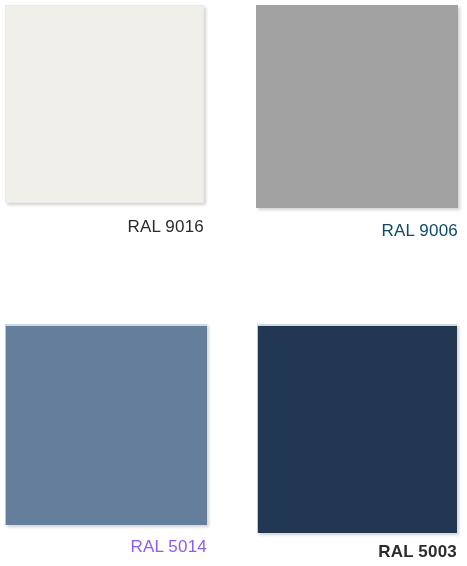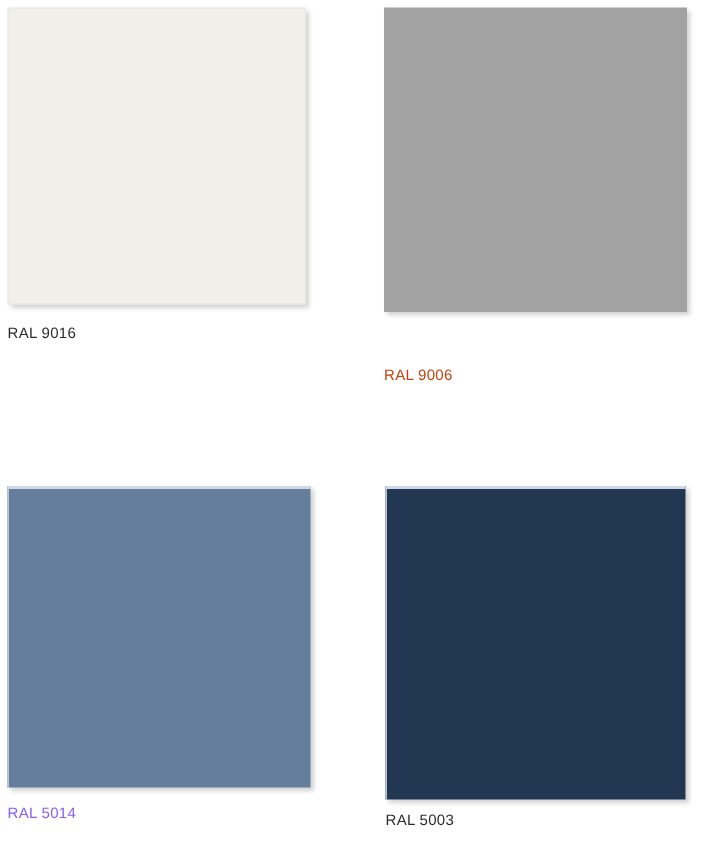--- a/index.html
+++ b/index.html
@@ -48,56 +48,56 @@
   }
 
   
   .swatch-chip.hairline {
     border: 1px solid #eceae4;
   }
 
   .swatch-label {
     position: absolute;
     width: 100%;
-    text-align: left;
-    font-size: 10px;
+    text-align: right;
+    font-size: 17px;
     letter-spacing: 0.2px;
     color: #2b2b2b;
     white-space: nowrap;
   }
 
   
   .cell-tl { left: 5px;   top: 5px;   width: 199px; }
   .cell-tr { left: 256px; top: 5px;   width: 202px; }
   .cell-bl { left: 5px;   top: 324px; width: 202px; }
   .cell-br { left: 257px; top: 324px; width: 200px; }
 
   .cell-tl .swatch-chip { width: 199px; height: 198px; }
   .cell-tr .swatch-chip { width: 202px; height: 203px; }
   .cell-bl .swatch-chip { width: 202px; height: 201px; }
   .cell-br .swatch-chip { width: 200px; height: 209px; }
 
   .cell-tl .swatch-label { top: 212px; }
   .cell-tr .swatch-label { top: 216px; }
   .cell-bl .swatch-label { top: 213px; }
-  .cell-br .swatch-label { top: 218px; }
+  .cell-br .swatch-label { top: 218px; font-weight: bold; }
 </style>
 </head>
 <body style="background: rgb(255, 255, 255);">
 
 <div class="swatch-grid">
 
   <div class="swatch-cell cell-tl">
     <div class="swatch-chip hairline shadowed" style="background: rgb(240, 239, 234);"></div>
     <div class="swatch-label" style="color: rgb(43, 43, 43);">RAL 9016</div>
   </div>
 
   <div class="swatch-cell cell-tr">
     <div class="swatch-chip shadowed" style="background: rgb(162, 162, 162);"></div>
-    <div class="swatch-label" style="color: #c2410c; margin-top: 24px;">RAL 9006</div>
+    <div class="swatch-label" style="color: #0c4a6e;">RAL 9006</div>
   </div>
 
   <div class="swatch-cell cell-bl">
     <div class="swatch-chip top-highlight shadowed" style="background: rgb(100, 126, 156);"></div>
     <div class="swatch-label" style="color: #8b5cf6;">RAL 5014</div>
   </div>
 
   <div class="swatch-cell cell-br">
     <div class="swatch-chip top-highlight shadowed" style="background: rgb(34, 55, 82);"></div>
     <div class="swatch-label" style="color: rgb(43, 43, 43);">RAL 5003</div>

